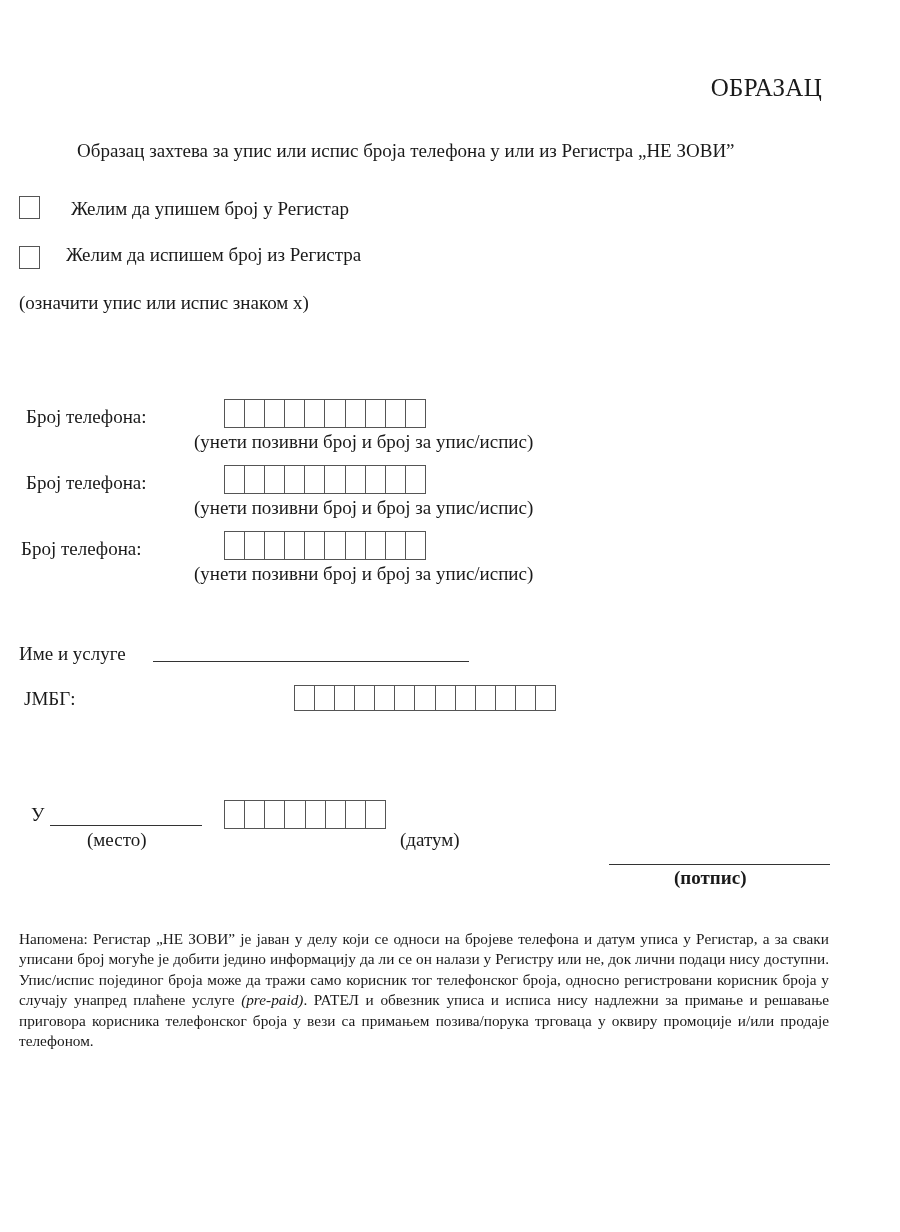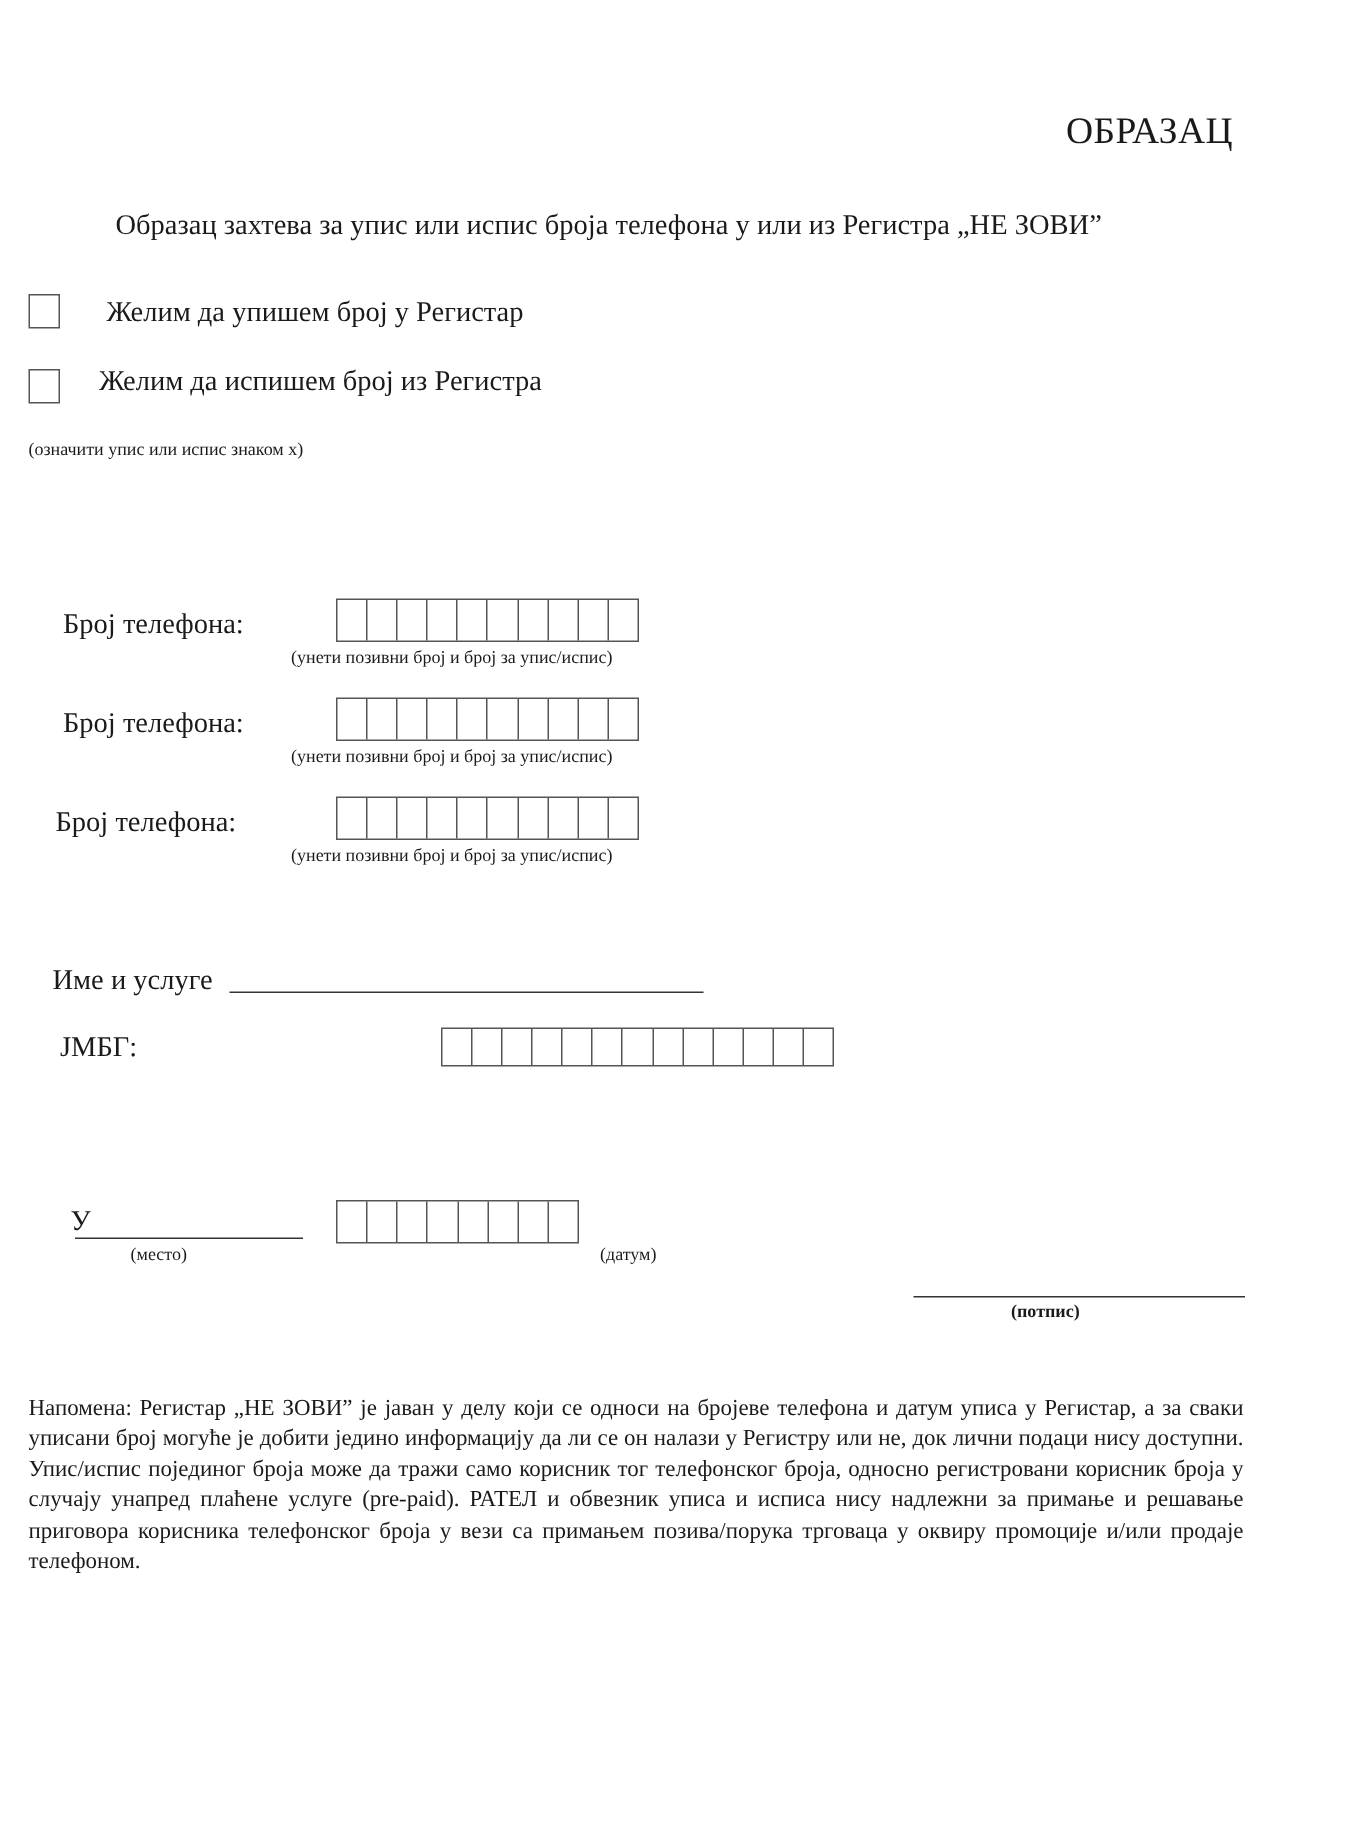--- a/index.html
+++ b/index.html
@@ -5,28 +5,28 @@
   html, body { margin:0; padding:0; }
   body {
     width:900px; height:1232px; background:#ffffff; position:relative; overflow:hidden;
     font-family:"Liberation Serif", "DejaVu Serif", serif; color:#1a1a1a;
   }
   .abs { position:absolute; white-space:nowrap; }
   .form-label-top { right:78px; top:74px; font-size:25px; letter-spacing:0.3px; }
   .title { left:77px; top:140px; font-size:19px; }
   .checkbox { position:absolute; width:21px; height:23px; border:1.5px solid #555; box-sizing:border-box; background:#fff; cursor:pointer; }
   .opt-label { font-size:19px; }
-  .hint-small { font-size:12px; }
-  .label { font-size:19px;margin-left:16px; }
+  .hint-small { font-size:19px; }
+  .label { font-size:19px; }
   .cells { position:absolute; display:flex; border:1.5px solid #555; box-sizing:border-box; background:#fff; }
   .cell { flex:1; border-right:1.5px solid #555; box-sizing:border-box; }
   .cell:last-child { border-right:none; }
   .line { position:absolute; height:0; border-top:1.4px solid #333; }
   .note { position:absolute; left:19px; top:929px; width:810px; font-size:15.3px; line-height:20.4px; text-align:justify; white-space:normal; }
-  .note .it { }
+  .note .it { font-style:italic; }
 </style>
 </head>
 <body>
 
 <div class="abs form-label-top">ОБРАЗАЦ</div>
 <div class="abs title">Образац захтева за упис или испис броја телефона у или из Регистра „НЕ ЗОВИ”</div>
 
 <div class="checkbox" style="left:19px;top:196px;"></div>
 <div class="abs opt-label" style="left:71px;top:198px;">Желим да упишем број у Регистар</div>
 

